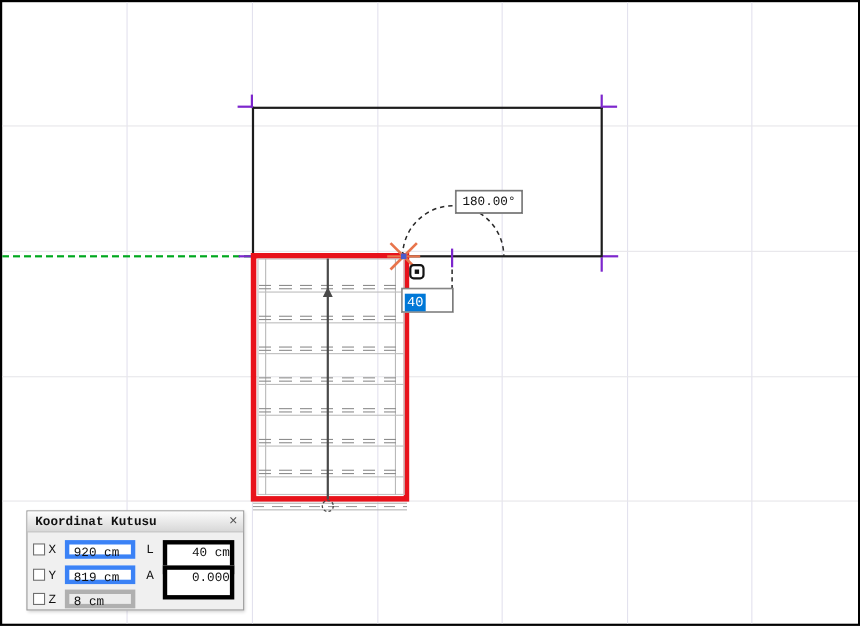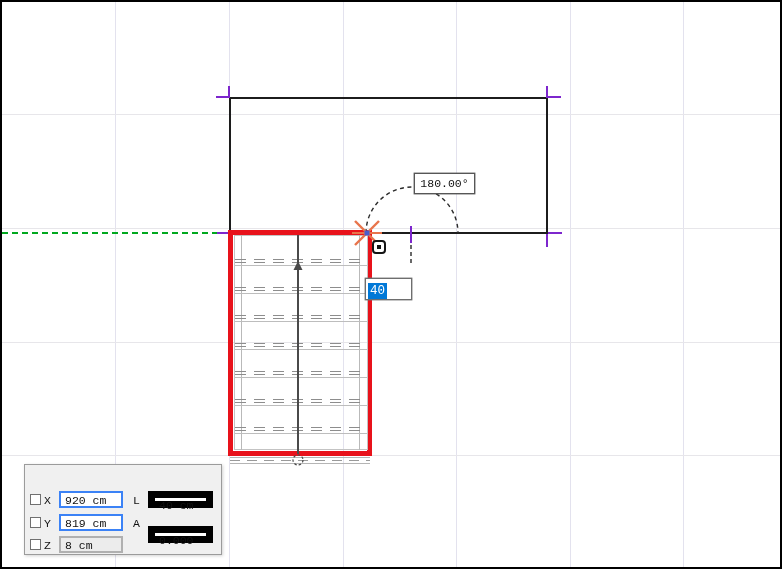--- a/index.html
+++ b/index.html
@@ -34,42 +34,42 @@
   .bottom-band-dash { position: absolute; left: 228px; width: 140px; height: 1px;
     background: repeating-linear-gradient(90deg, #9a9a9a 0 10px, transparent 10px 17px); }
   
   #overlay { position: absolute; left: 0; top: 0; pointer-events: none; }
   
   #angle-label { left: 412px; top: 171px; width: 61px; height: 21px; background: #fff;
     border: 1px solid #565656; box-shadow: 0 0 0 0.4px #565656; font-size: 11.5px; color: #111;
     display: flex; align-items: center; justify-content: center; }
   
   #length-input { left: 363px; top: 260px; width: 47px; height: 22px; background: #fff;
-    border: 1px solid #6e6e6e; box-shadow: 0 0 0 0.4px #6e6e6e; padding: 2px; margin-top: 16px; }
+    border: 1px solid #6e6e6e; box-shadow: 0 0 0 0.4px #6e6e6e; padding: 2px; }
   #length-input .sel { display: inline-block; background: #0078d7; color: #fff;
     font-size: 12.5px; line-height: 16px; padding: 0 2px; }
   
   #snap-icon { left: 370px; top: 238px; width: 14px; height: 14px;
     border: 2px solid #141414; border-radius: 4px; background: #fff; }
   #snap-icon .dot { position: absolute; left: 3px; top: 3px; width: 4px; height: 4px; background: #141414; }
   
   #coord-panel { left: 22px; top: 462px; width: 198px; height: 91px; background: #f0f0f0;
     border: 1px solid #9b9b9b; box-shadow: 1px 1px 3px rgba(0,0,0,0.18); }
   #coord-title { position: absolute; left: 0; top: 0; right: 0; height: 19px;
     background: linear-gradient(#fcfcfc, #d8d8d8); border-bottom: 1px solid #bdbdbd;
     font-size: 11.5px; font-weight: bold; color: #111; padding: 3px 0 0 7px; }
   #coord-close { position: absolute; right: 5px; top: 2px; font-size: 13px; color: #555;
     font-weight: normal; cursor: default; line-height: 14px; }
   .cp-check { position: absolute; left: 5px; width: 11px; height: 11px; background: #fff; border: 1px solid #707070; }
   .cp-axis { position: absolute; left: 19px; font-size: 11.5px; color: #111; }
   .cp-field { position: absolute; left: 34px; width: 64px; height: 17px; background: #fff;
-    border: 2px solid #3b82f6; font-size: 11.5px; color: #111; padding: 1px 0 0 4px; }
+    border: 4px solid #3b82f6; font-size: 11.5px; color: #111; padding: 1px 0 0 4px; }
   .cp-label2 { position: absolute; left: 108px; font-size: 11.5px; color: #111; }
-  .cp-field2 { position: absolute; left: 123px; width: 65px; height: 17px; background: #fff;
-    border: 7px solid #000000; font-size: 11.5px; color: #111; padding: 1px 0 0 4px; }
+  .cp-field2 { position: absolute; left: 123px; width: 65px; height: 31px; background: #fff;
+    border: 4px solid #000000; font-size: 11.5px; color: #111; padding: 1px 0 0 4px; text-align: right; }
   .cp-field.disabled { background: #ececec; border-color: #b0b0b0; }
 </style>
 </head>
 <body>
 
 <div id="canvas">
 
   <div class="gl-v" style="left:113px"></div>
   <div class="gl-v" style="left:227px"></div>
   <div class="gl-v" style="left:341px"></div>
@@ -147,31 +147,35 @@
 
   <div id="length-input" class="abs">
     <span class="sel">40</span>
   </div>
 
   <div id="snap-icon" class="abs">
     <div class="dot"></div>
   </div>
 
   <div id="coord-panel" class="abs">
+    <div id="coord-title">
+      <span>Koordinat Kutusu</span>
+      <span id="coord-close">×</span>
+    </div>
 
     <div class="cp-check" style="top:29px"></div>
     <div class="cp-axis" style="top:29px">X</div>
     <div class="cp-field" style="top:26px">920 cm</div>
     <div class="cp-label2" style="top:29px">L</div>
     <div class="cp-field2" style="top:26px">40 cm</div>
 
     <div class="cp-check" style="top:52px"></div>
     <div class="cp-axis" style="top:52px">Y</div>
     <div class="cp-field" style="top:49px">819 cm</div>
     <div class="cp-label2" style="top:52px">A</div>
-    <div class="cp-field2" style="top:61px">0.000</div>
+    <div class="cp-field2" style="top:49px">0.000</div>
 
     <div class="cp-check" style="top:74px"></div>
     <div class="cp-axis" style="top:74px">Z</div>
     <div class="cp-field disabled" style="top:71px">8 cm</div>
   </div>
 
 </div>
 
 </body></html>

